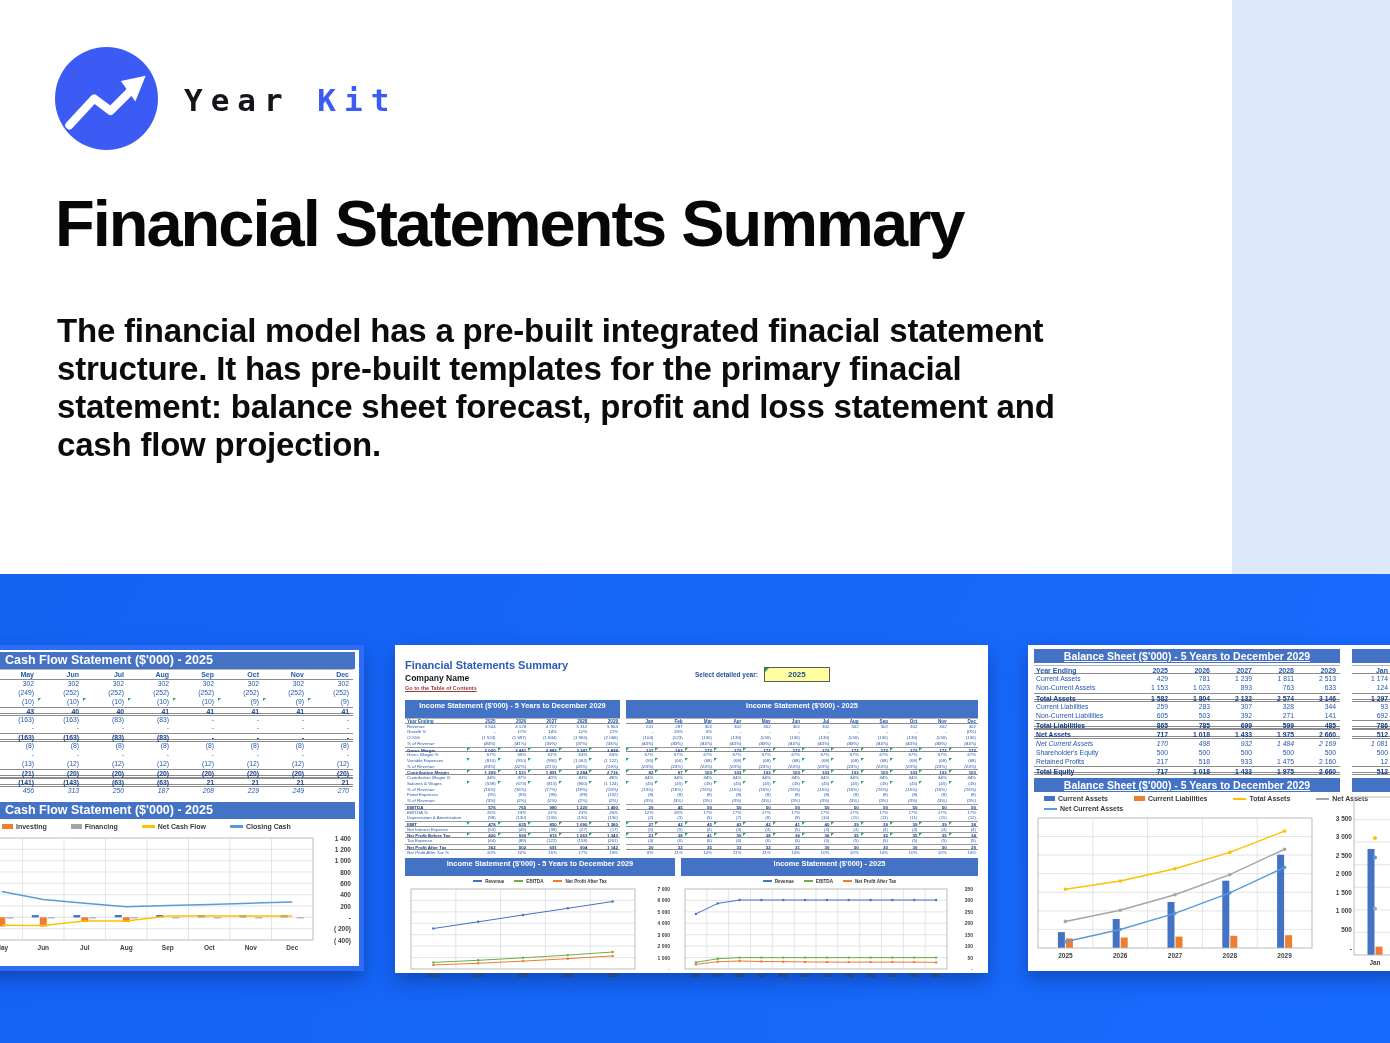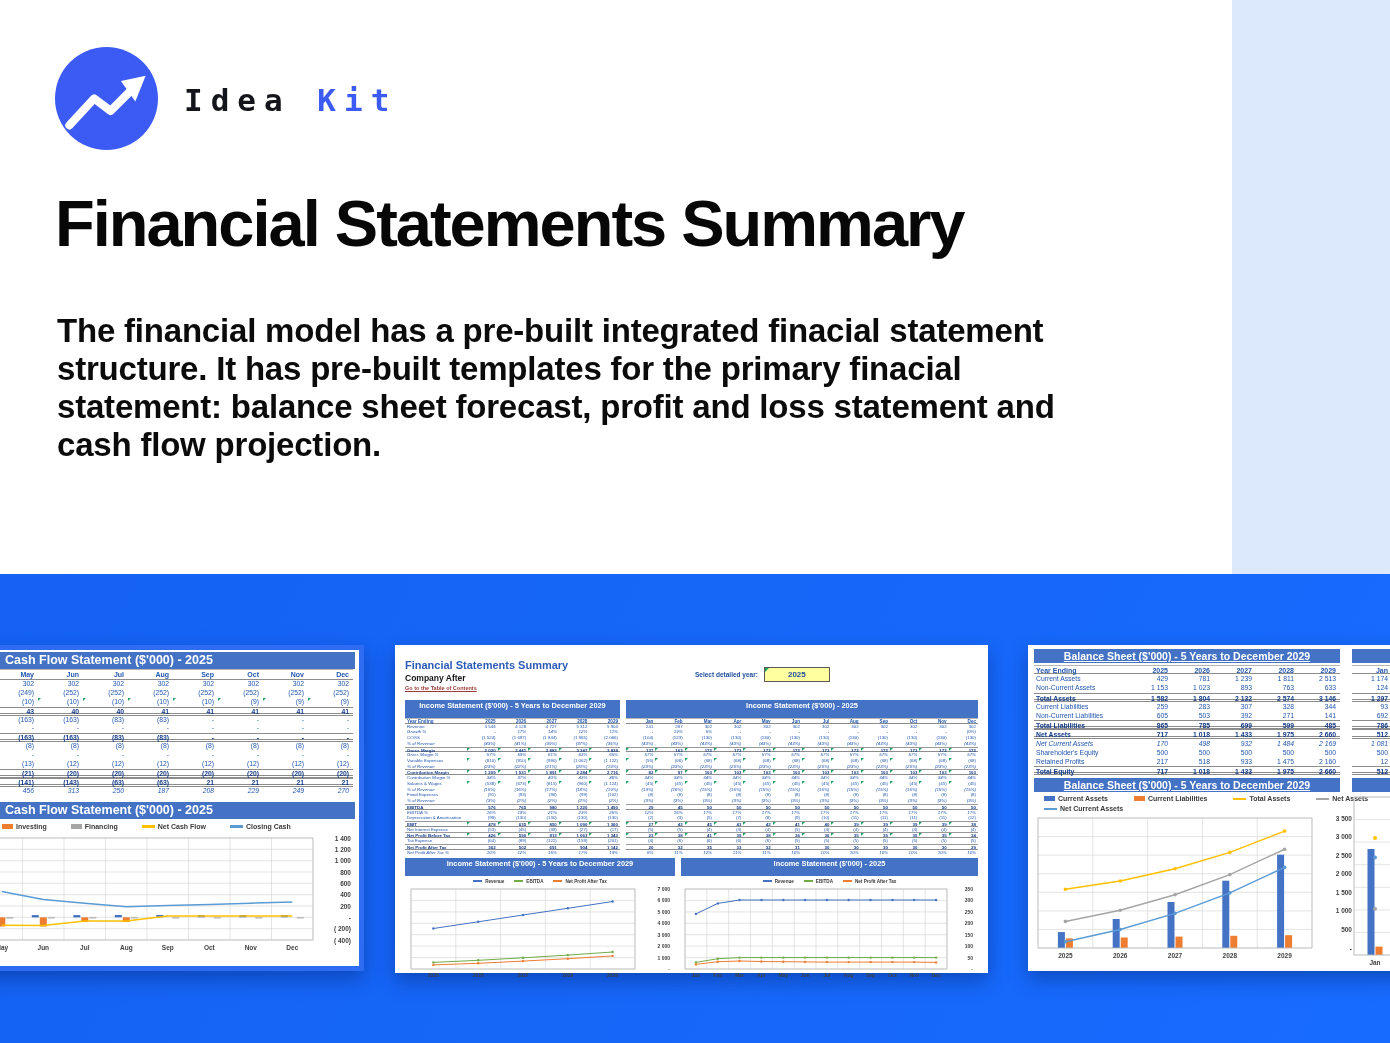--- a/index.html
+++ b/index.html
@@ -100,21 +100,21 @@
 
 <header class="logo">
   <div class="logo-circle">
     <svg width="103" height="103" viewBox="0 0 100 100">
       <polyline points="14,76 38,50 54,62 74,42" fill="none" stroke="#ffffff" stroke-width="8" stroke-linecap="round" stroke-linejoin="round"></polyline>
       <polygon points="88,28 64,33 78,53" fill="#ffffff"></polygon>
     </svg>
   </div>
   <div class="logo-text">
     <div class="logo-line2">
-      <span>Idea</span>
+      <span>Year</span>
       <span class="kit">Kit</span>
     </div>
   </div>
 </header>
 
 <h1 class="hero-title">Financial Statements Summary</h1>
 <p class="hero-desc">The financial model has a pre-built integrated finacial statement structure. It has pre-built templates for the primary finacial statement: balance sheet forecast, profit and loss statement and cash flow projection.</p>
 
 <div class="card" id="card-cf">
   <div class="hbar cf-h1">Cash Flow Statement ($'000) - 2025</div>
@@ -338,21 +338,21 @@
       <text x="188.8" y="115.5" text-anchor="middle" font-size="6.5" class="xt">Sep</text>
       <text x="230.3" y="115.5" text-anchor="middle" font-size="6.5" class="xt">Oct</text>
       <text x="271.8" y="115.5" text-anchor="middle" font-size="6.5" class="xt">Nov</text>
       <text x="313.3" y="115.5" text-anchor="middle" font-size="6.5" class="xt">Dec</text>
       <rect x="2" y="4" width="332" height="102" fill="none" stroke="#bfbfbf" stroke-width="0.8"></rect>
     </svg>
 </div>
 
 <div class="card" id="card-inc">
   <div class="c2-title">Financial Statements Summary</div>
-  <div class="c2-company">Company After</div>
+  <div class="c2-company">Company Name</div>
   <div class="c2-link">Go to the Table of Contents</div>
   <div class="c2-select">
     <span class="c2-sel-label">Select detailed year:</span>
     <span class="c2-sel-box">
       <span class="fl"></span>
       <span>2025</span>
     </span>
   </div>
   <div class="c2-tables">
     <div class="c2-tl">

